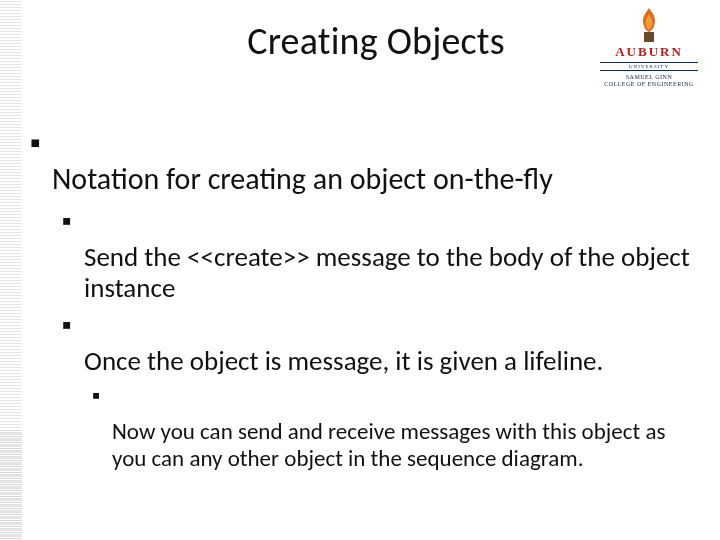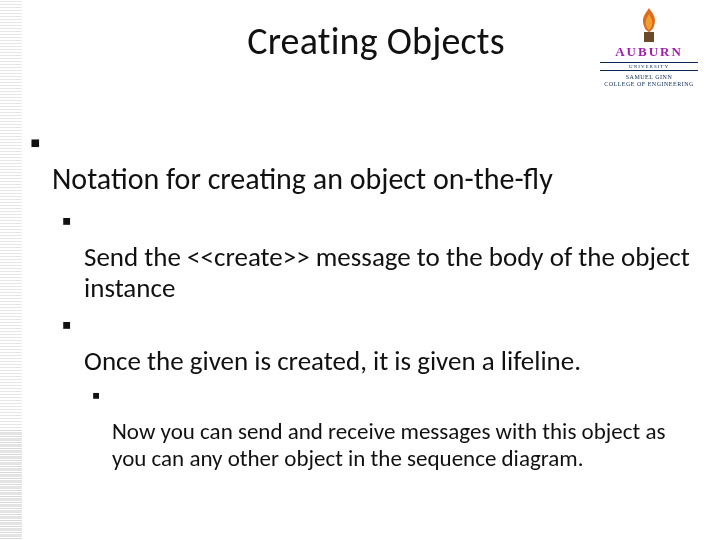--- a/index.html
+++ b/index.html
@@ -56,21 +56,21 @@
   .logo-flame {
     width: 20px; height: 34px;
     margin: 0 auto 2px auto;
     position: relative;
   }
   .logo-flame svg { display: block; margin: 0 auto; }
   .logo-word {
     font-family: Georgia, 'Times New Roman', serif;
     font-size: 13px;
     letter-spacing: 2px;
-    color: #a21caf;
+    color: #b91c1c;
     font-weight: 600;
   }
   .logo-sub1 {
     font-family: Georgia, serif;
     font-size: 5px;
     letter-spacing: 1px;
     color: #0b2a55;
     border-top: 1px solid #0b2a55;
     border-bottom: 1px solid #0b2a55;
     margin: 2px 6px 0 6px;
@@ -153,21 +153,21 @@
 
     <div class="b2-wrap">
 
       <div class="b2">
         <div class="bullet">▪</div>
         <div class="txt">Send the &lt;&lt;create&gt;&gt; message to the body of the object instance</div>
       </div>
 
       <div class="b2">
         <div class="bullet">▪</div>
-        <div class="txt">Once the given is created, it is given a lifeline.</div>
+        <div class="txt">Once the object is message, it is given a lifeline.</div>
       </div>
 
       <div class="b3-wrap">
         <div class="b3">
           <div class="bullet">▪</div>
           <div class="txt">Now you can send and receive messages with this object as you can any other object in the sequence diagram.</div>
         </div>
       </div>
 
     </div>

